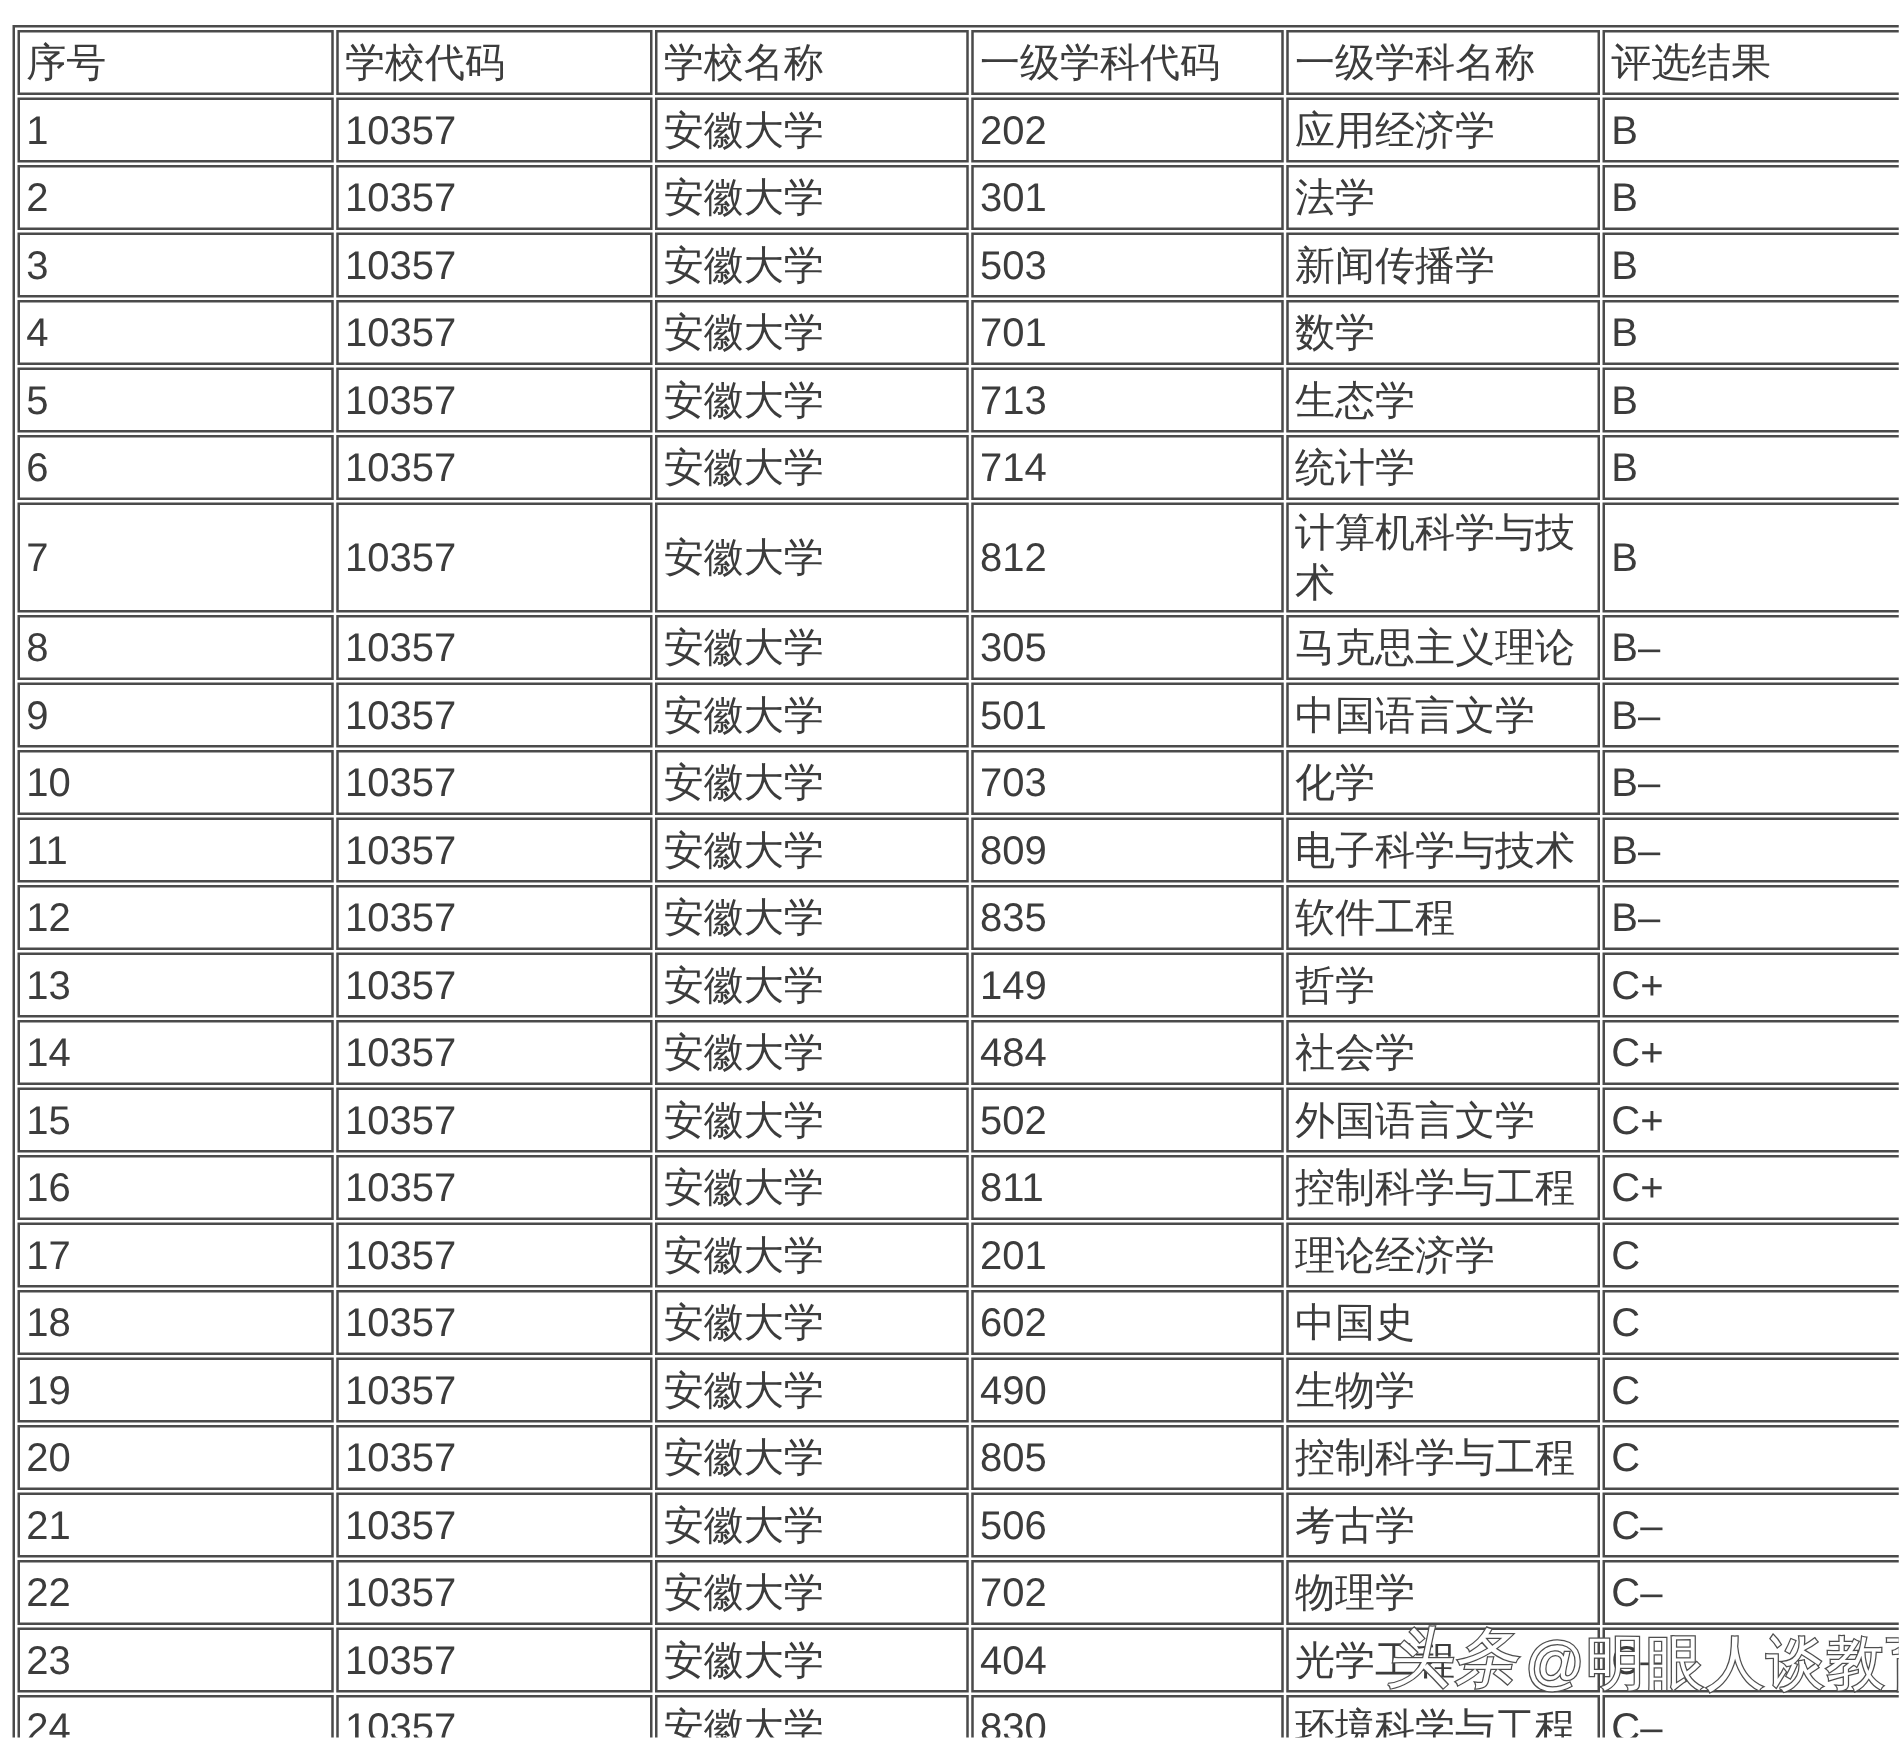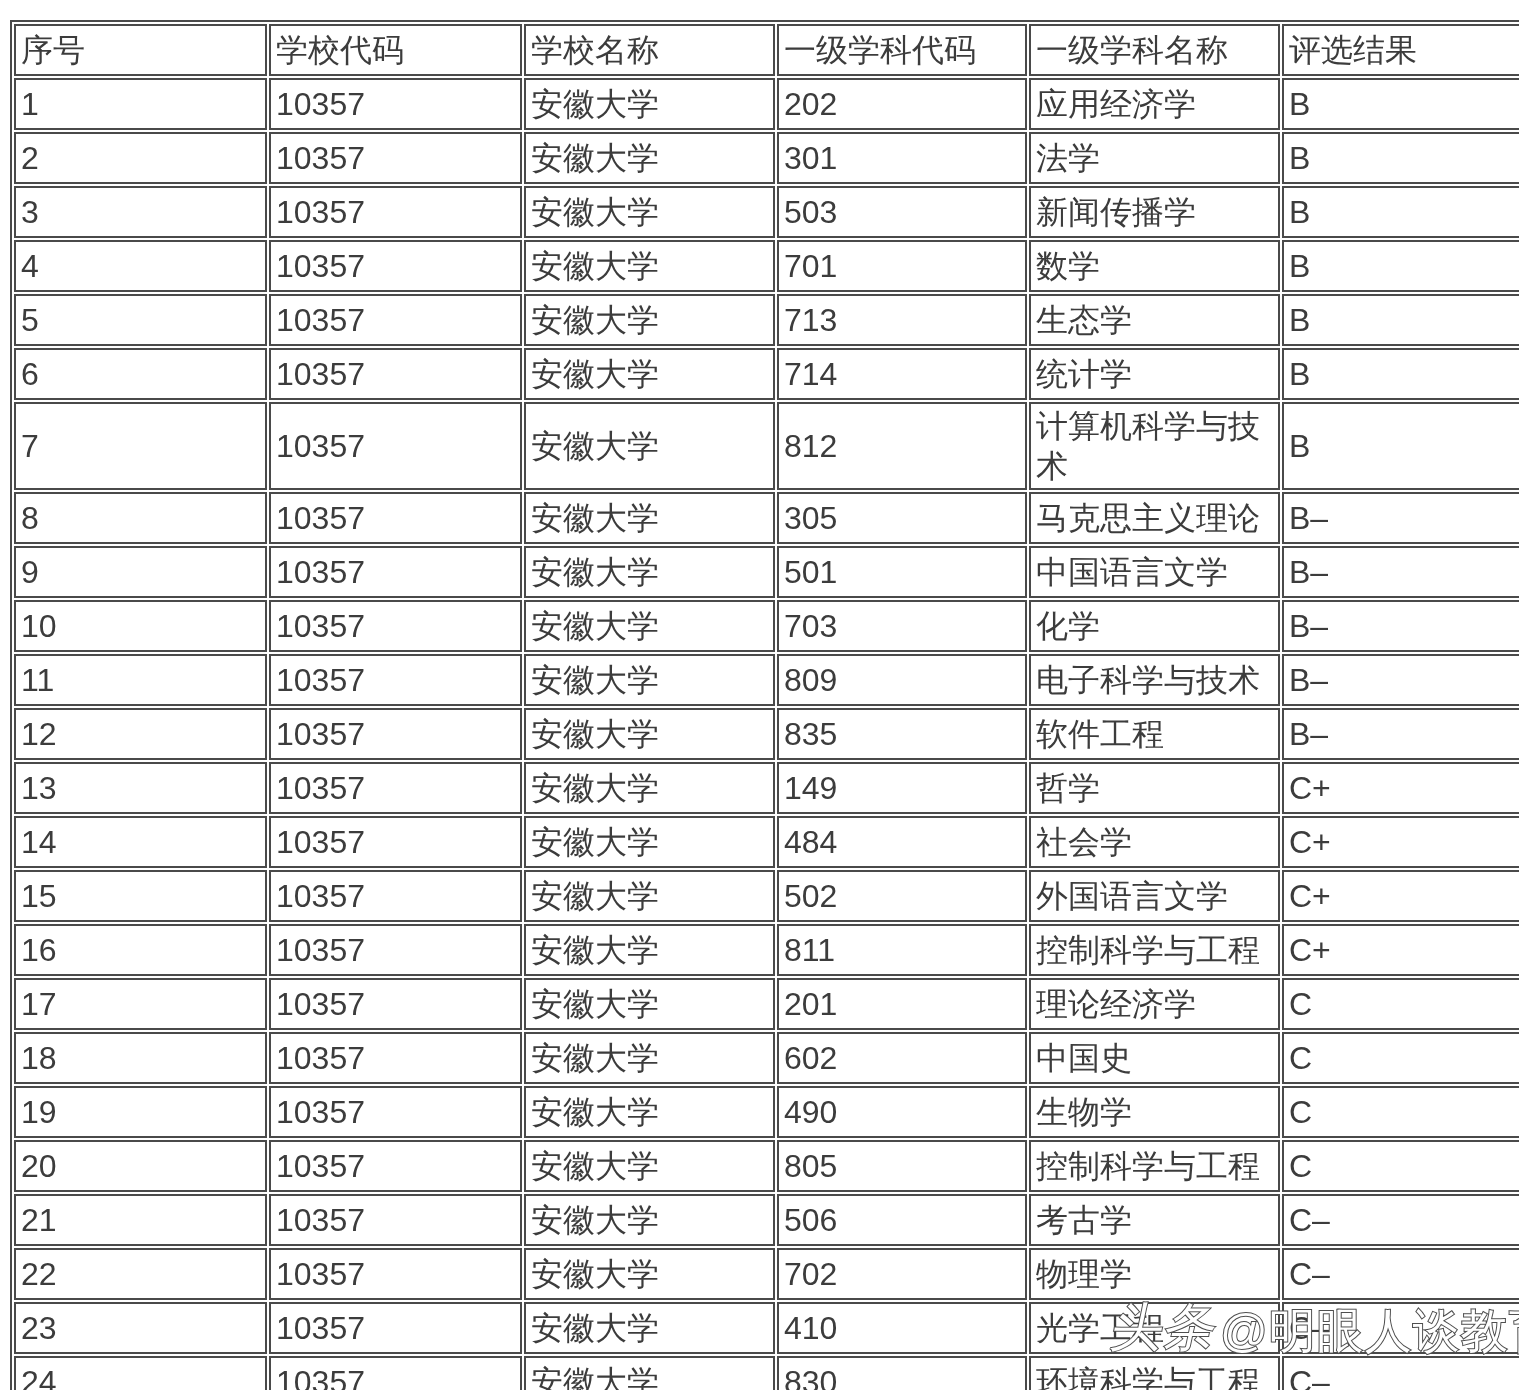--- a/index.html
+++ b/index.html
@@ -266,21 +266,21 @@
           <td>10357</td>
           <td class="school-link">安徽大学</td>
           <td>702</td>
           <td>物理学</td>
           <td>C–</td>
         </tr>
         <tr>
           <td>23</td>
           <td>10357</td>
           <td class="school-link">安徽大学</td>
-          <td>410</td>
+          <td>404</td>
           <td>光学工程</td>
           <td>C–</td>
         </tr>
         <tr>
           <td>24</td>
           <td>10357</td>
           <td class="school-link">安徽大学</td>
           <td>830</td>
           <td>环境科学与工程</td>
           <td>C–</td>

